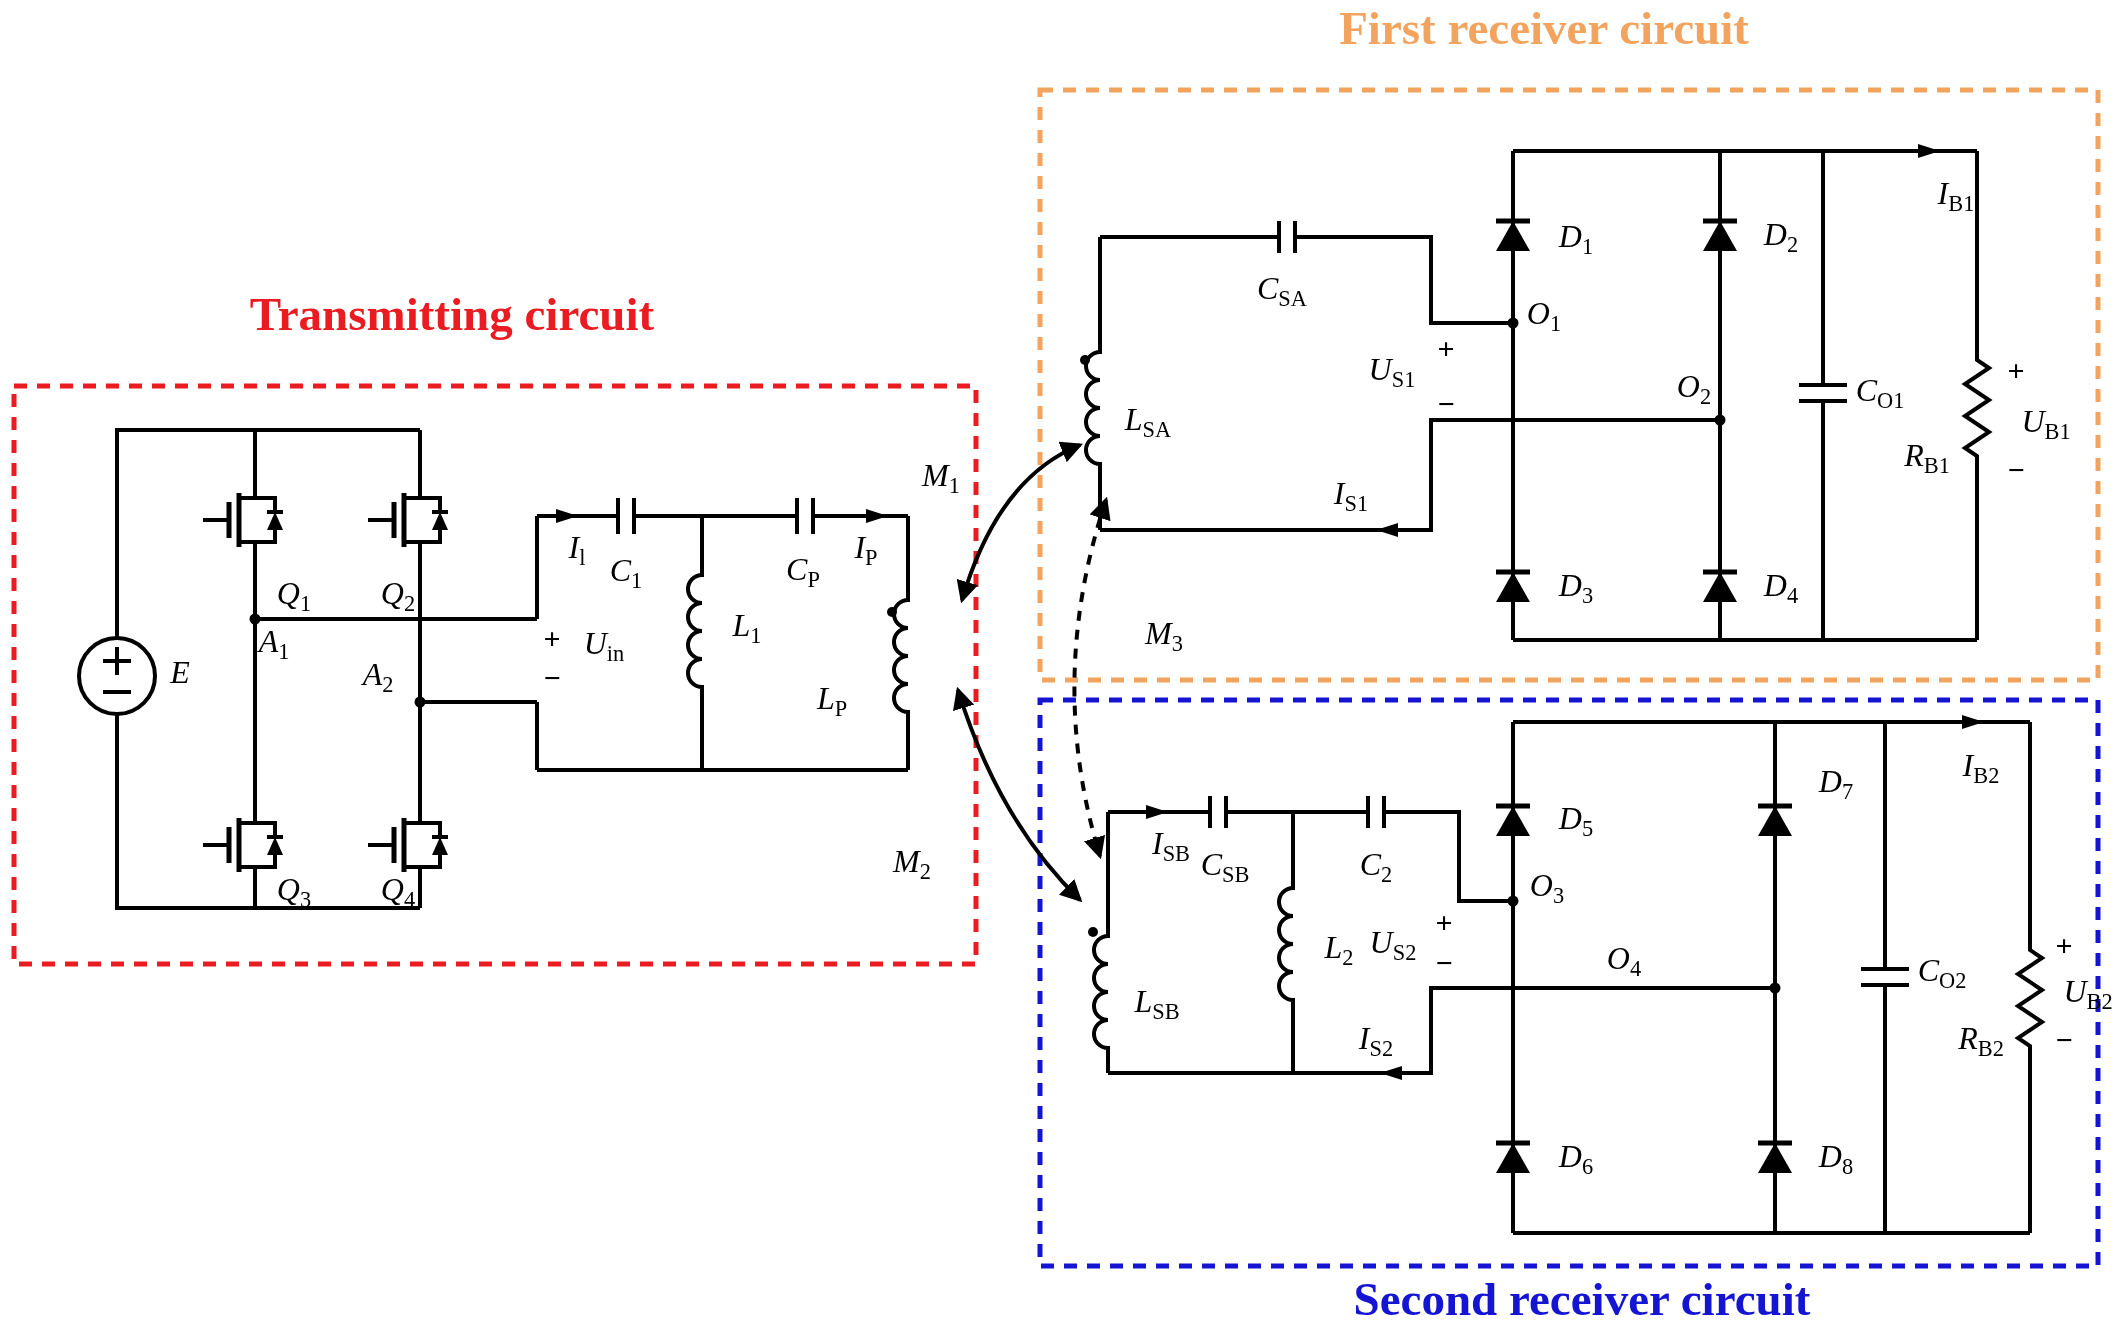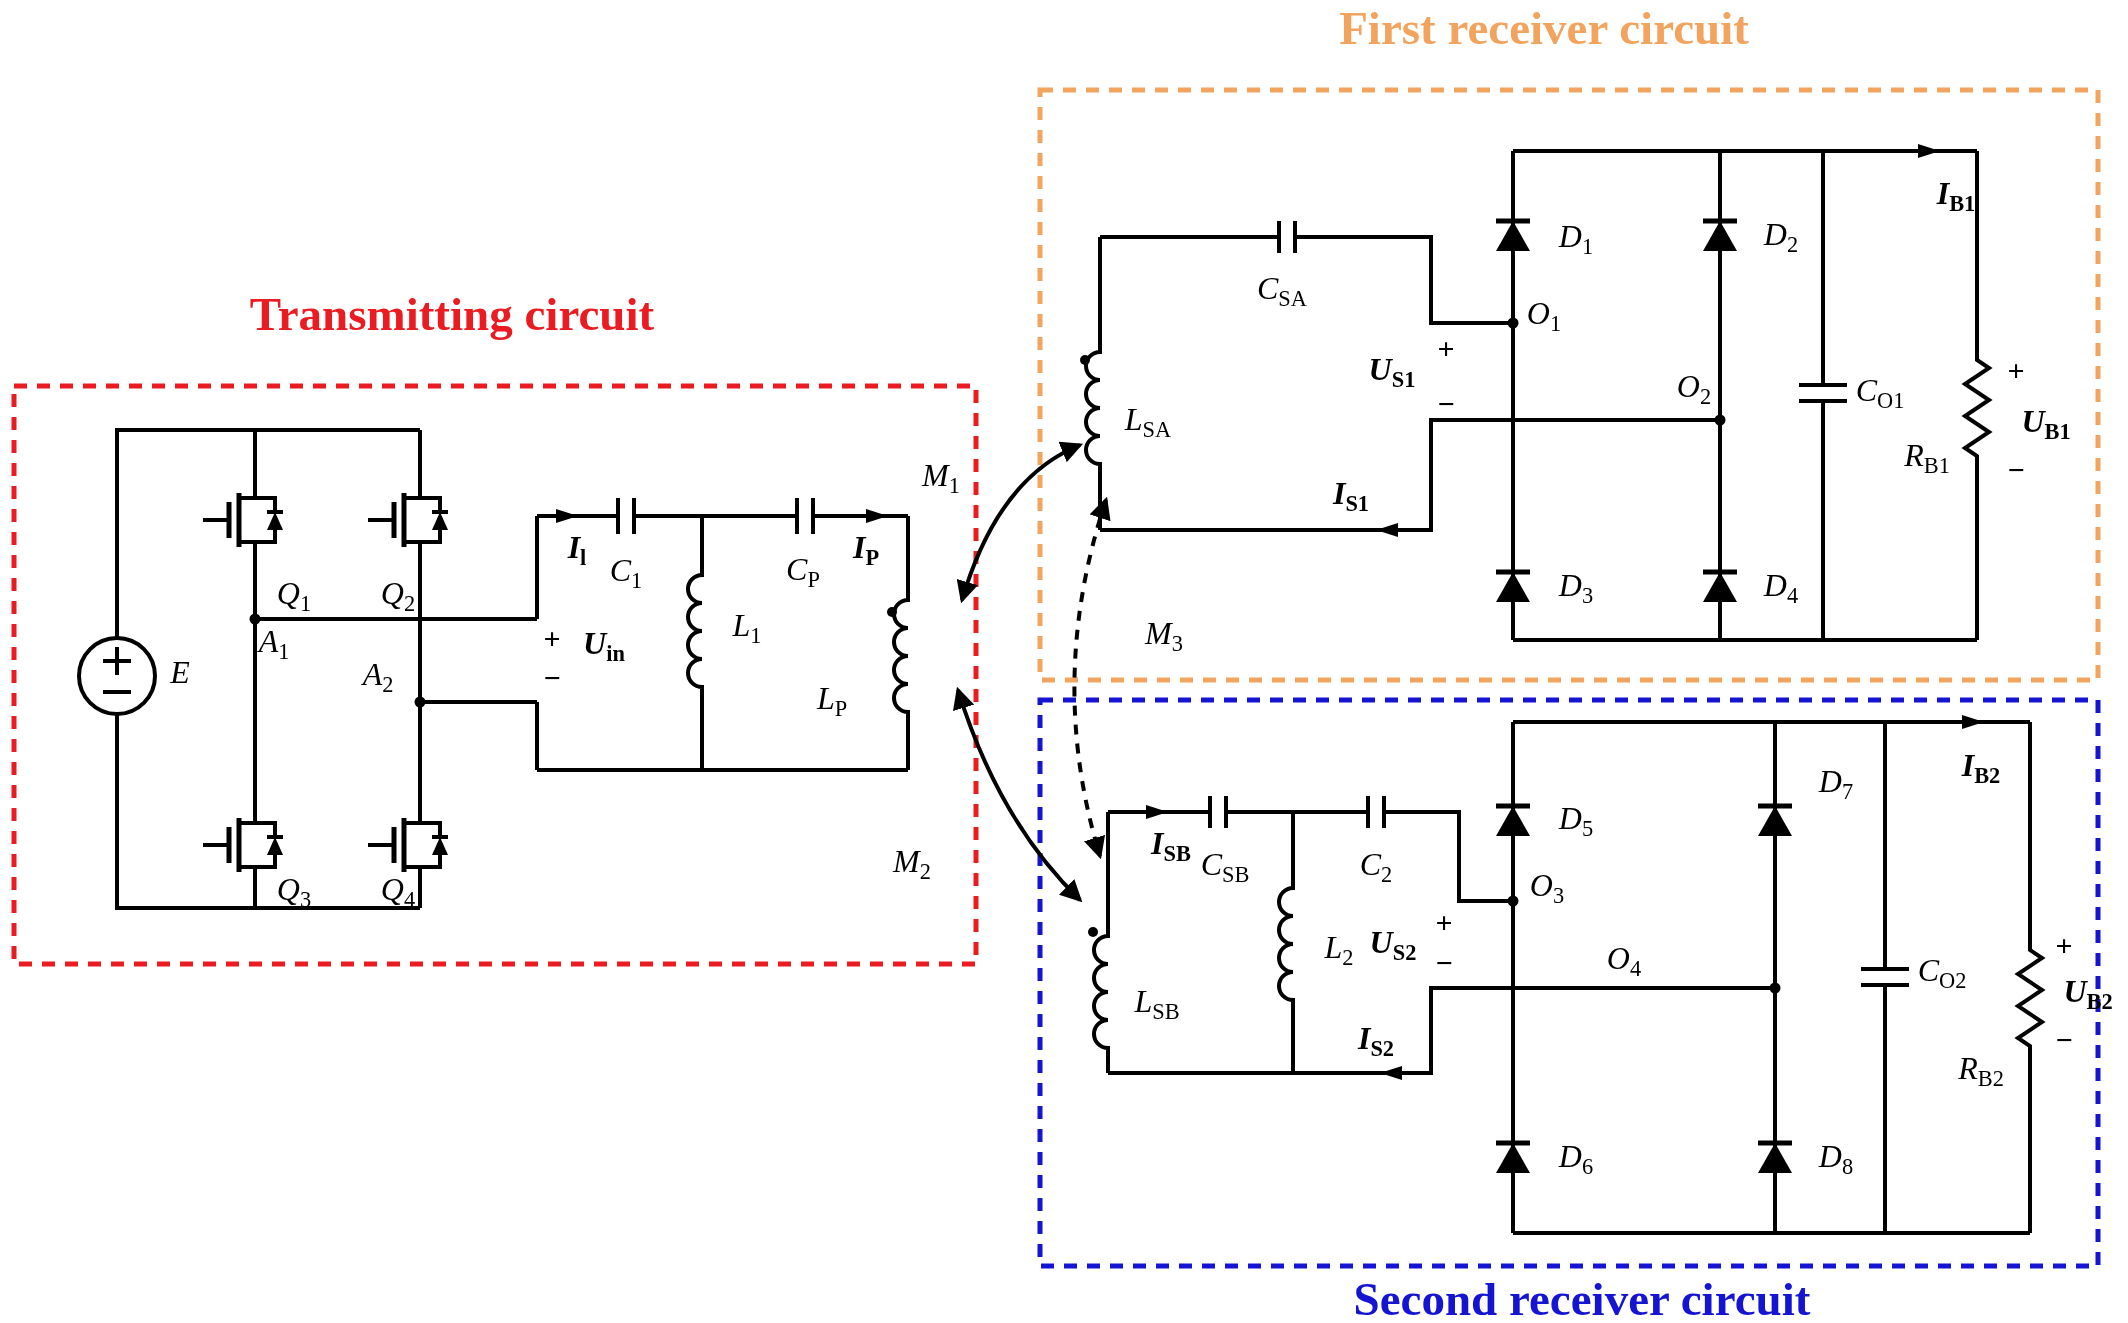--- a/index.html
+++ b/index.html
@@ -7,21 +7,21 @@
          font-family:"Liberation Serif",serif;}
   .stage svg{position:absolute;left:0;top:0;}
   svg .w{stroke:#000;stroke-width:4;fill:none;}
   svg .w5{stroke:#000;stroke-width:5;fill:none;}
   svg .blk{fill:#000;stroke:none;}
   svg .dash{stroke-dasharray:10 9;}
   svg text.title{font-family:"Liberation Serif",serif;font-weight:bold;font-size:47px;text-anchor:middle;}
   .lbl{position:absolute;transform:translate(-50%,-50%);font-family:"Liberation Serif",serif;
        font-style:italic;font-size:32px;color:#000;white-space:nowrap;line-height:1;}
   .lbl sub{font-style:normal;font-size:0.7em;vertical-align:-0.3em;}
-  .lbl.b{font-weight:bold;}
+  .lbl.b{font-weight:normal;}
   .lbl.sign{font-style:normal;font-weight:bold;font-size:30px;}
 </style>
 </head>
 <body>
 
 <div class="stage">
 
 <svg width="2128" height="1323" viewBox="0 0 2128 1323">
   <defs>
     <marker id="ah" viewBox="0 0 10 10" refX="8.5" refY="5" markerWidth="5.5" markerHeight="5.5" orient="auto-start-reverse">
@@ -171,15 +171,15 @@
 <div class="lbl" style="left:1624px;top:961px"><span>O</span><sub>4</sub></div>
 <div class="lbl" style="left:1576px;top:821px"><span>D</span><sub>5</sub></div>
 <div class="lbl" style="left:1836px;top:784px"><span>D</span><sub>7</sub></div>
 <div class="lbl" style="left:1576px;top:1159px"><span>D</span><sub>6</sub></div>
 <div class="lbl" style="left:1836px;top:1159px"><span>D</span><sub>8</sub></div>
 <div class="lbl" style="left:1942px;top:973px"><span>C</span><sub>O2</sub></div>
 <div class="lbl b" style="left:1981px;top:768px"><span>I</span><sub>B2</sub></div>
 <div class="lbl sign" style="left:2064px;top:946px"><span>+</span></div>
 <div class="lbl b" style="left:2088px;top:994px"><span>U</span><sub>B2</sub></div>
 <div class="lbl sign" style="left:2064px;top:1040px"><span>−</span></div>
-<div class="lbl" style="left:1981px;top:1071px"><span>R</span><sub>B2</sub></div>
+<div class="lbl" style="left:1981px;top:1041px"><span>R</span><sub>B2</sub></div>
 
 </div>
 
 </body></html>

